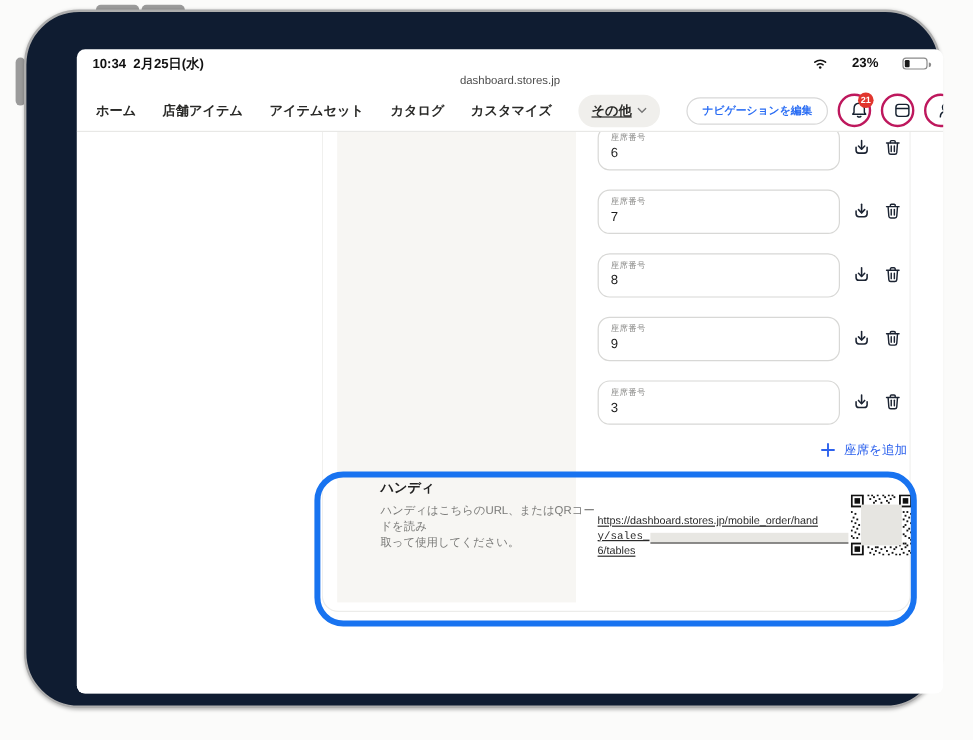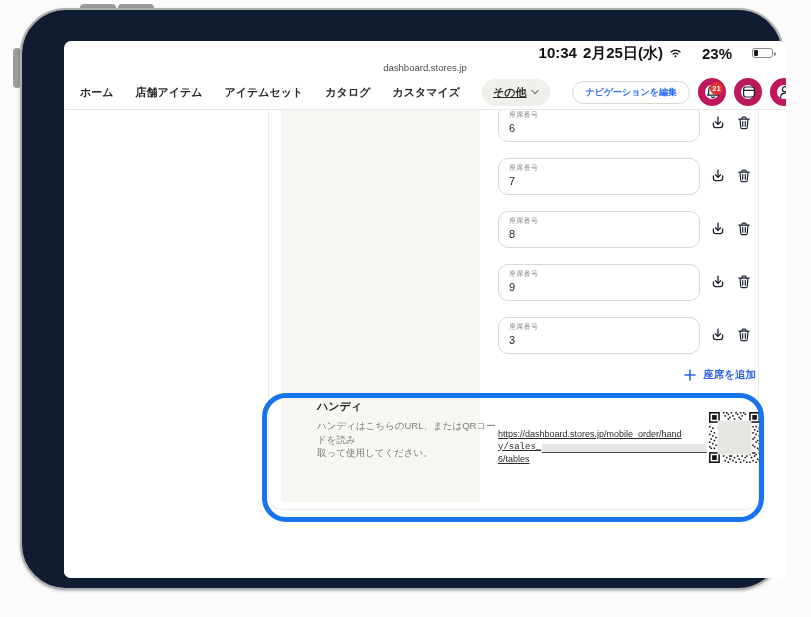--- a/index.html
+++ b/index.html
@@ -20,22 +20,22 @@
     background:#0f1c31; border:2px solid #adadad; border-radius:46px;
     box-shadow:0 1px 3px rgba(0,0,0,.25);
   }
   .screen {
     position:absolute; left:42px; top:31px; width:722px; height:537px;
     background:#ffffff; border-radius:7px; overflow:hidden;
   }
   
   .status-bar {
     position:absolute; top:4px; left:13px; right:13px; height:16px;
-    display:flex; align-items:center; justify-content:flex-end;
-    font-size:15px; font-weight:700; color:#111;
+    display:flex; align-items:center; justify-content:space-between;
+    font-size:11px; font-weight:700; color:#111;
   }
   .status-left span { margin-right:6px; }
   .status-right { display:flex; align-items:center; gap:20px; }
   .battery { position:relative; width:21px; height:10px; border:1px solid #8a8a8a; border-radius:3px; }
   .battery .fill { position:absolute; left:1px; top:1px; width:4px; height:6px; background:#1c1c1c; border-radius:1px; }
   .battery .nub { position:absolute; right:-4px; top:2.5px; width:2.5px; height:4.5px; background:#8a8a8a; border-radius:0 2px 2px 0; }
   .url-bar {
     position:absolute; top:21px; left:0; right:0; text-align:center;
     font-size:9.5px; color:#4a4a4a;
   }
@@ -51,22 +51,22 @@
     display:flex; align-items:center; gap:5px;text-decoration:underline;
   }
   .nav-right { margin-left:auto; display:flex; align-items:center; gap:8px; }
   .edit-pill {
     border:1px solid #d8d8d8; background:#fff; border-radius:14px;
     padding:4px 12px; font-size:9px; font-weight:700; color:#2a6df4; white-space:nowrap;
     font-family:inherit; cursor:pointer;
   }
   .circle-btn {
     position:relative; width:28px; height:28px; border-radius:50%;
-    background:#fff; border:7px solid #be185d;
-    display:flex; align-items:center; justify-content:flex-start; cursor:pointer;
+    background:#fff; border:2px solid #be185d;
+    display:flex; align-items:center; justify-content:flex-end; cursor:pointer;
   }
   .badge {
     position:absolute; top:-3px; right:-4px; min-width:13px; height:13px;
     background:#e1362e; color:#fff; font-size:7.5px; font-weight:700;
     border-radius:7px; display:flex; align-items:center; justify-content:center; padding:0 2px;
   }
   
   .content { position:absolute; top:69px; left:0; right:0; bottom:0; background:#fff; overflow:hidden; }
   .card {
     position:absolute; left:204px; top:0; width:491px; height:400px;
@@ -84,21 +84,21 @@
   }
   .seat-label { font-size:7px; color:#8c8c8a; letter-spacing:.3px; }
   .seat-value { font-size:11px; color:#1e1e1e; margin-top:2px; }
   .icon-btn { position:absolute; top:10px; width:16px; height:16px; background:none; border:none; cursor:pointer; padding:0; }
   .icon-btn.dl { left:212px; }
   .icon-btn.tr { left:238px; }
   .add-seat {
     position:absolute; right:2px; top:258px;
     display:flex; align-items:center; gap:7px;
     background:none; border:none; cursor:pointer;
-    font-size:10.5px; font-weight:700; color:#2d62ed; font-family:inherit;
+    font-size:10.5px; font-weight:400; color:#2d62ed; font-family:inherit;
   }
   .handy-left { position:absolute; left:24px; top:289px; width:180px;margin-left:24px; }
   .handy-title { font-size:11px; font-weight:700; color:#222; margin-bottom:5px; }
   .handy-desc { font-size:9.5px; color:#7a7a78; line-height:13.5px; }
   .handy-links { position:absolute; left:229px; top:318px; width:212px; font-size:9px; line-height:12.5px; color:#2b2b2b; }
   .handy-links a { color:#2b2b2b; text-decoration:underline; cursor:pointer; display:block; }
   .handy-links .line2 { display:flex; align-items:flex-end;font-family:Liberation Mono, monospace; }
   .redact { display:inline-block; width:165px; height:9px; background:#e8e7e3; border-bottom:1px solid #4a4a4a; margin-left:1px; }
   .qr { position:absolute; left:440px; top:302px; width:51px; height:51px; }
   

